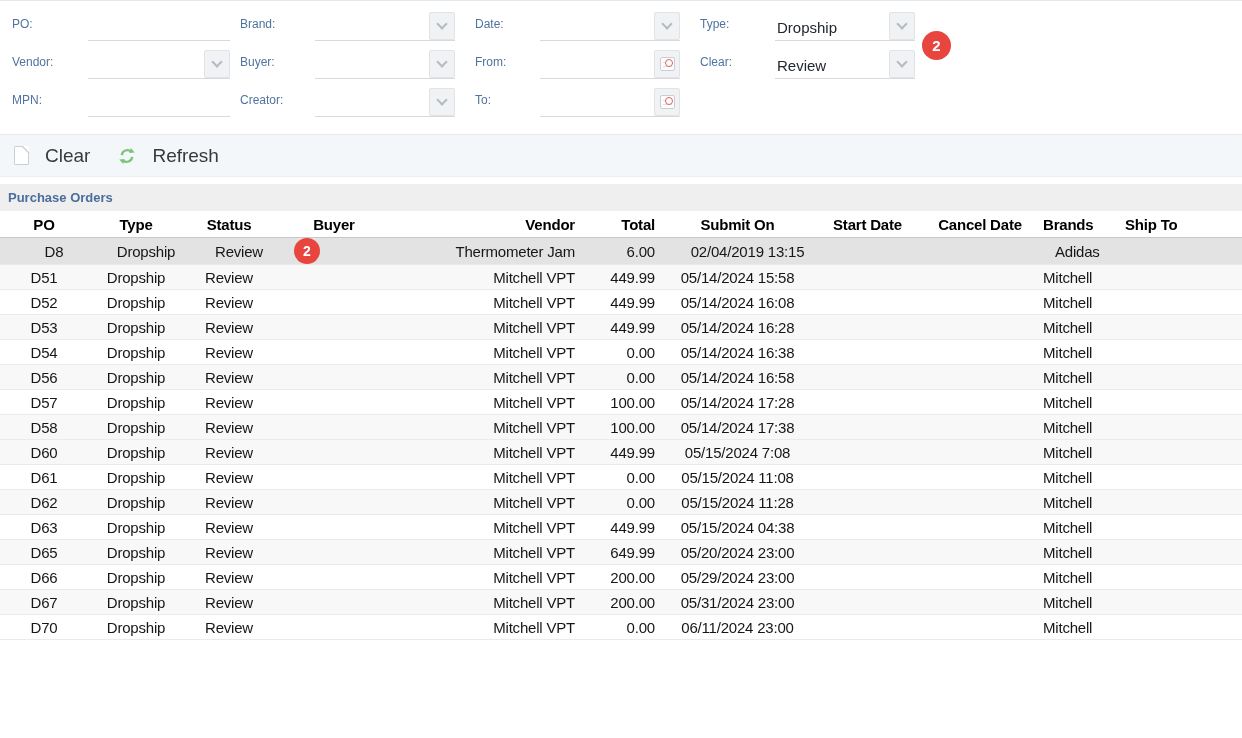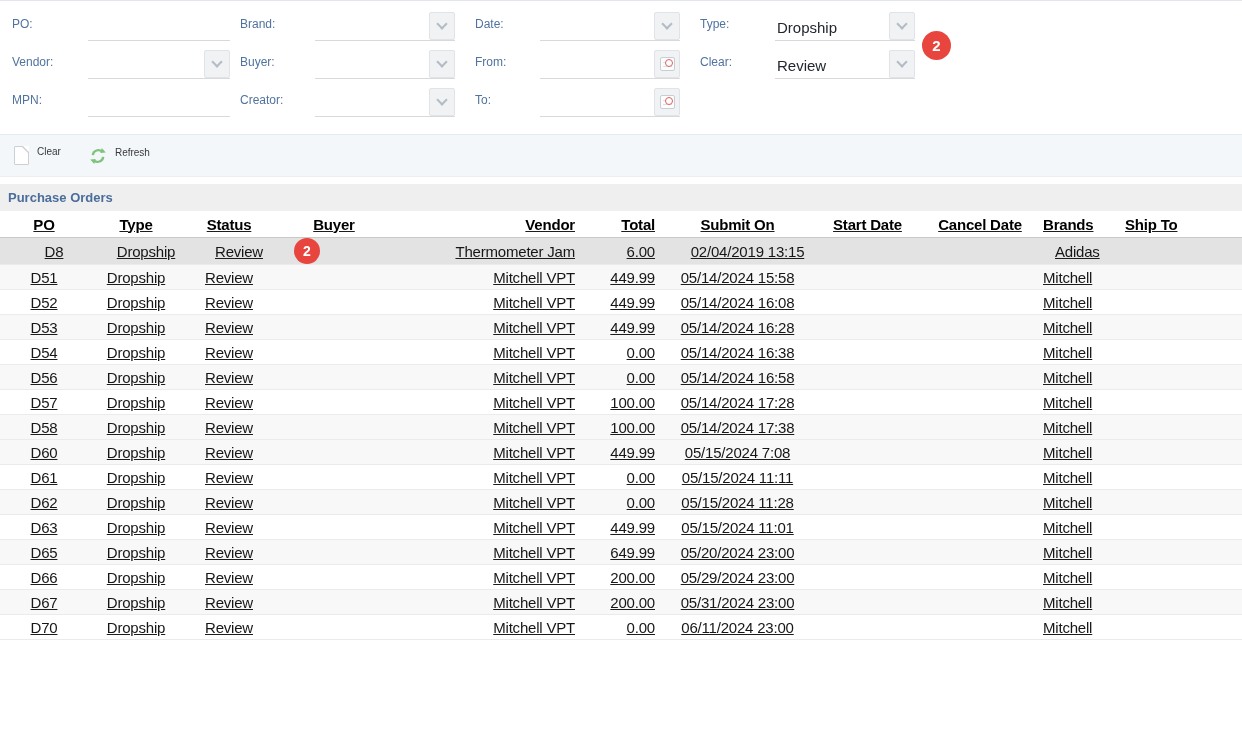--- a/index.html
+++ b/index.html
@@ -28,36 +28,36 @@
   .cal::after { content:""; position:absolute; right:1px; top:1px; width:6px; height:6px;
     border:1.5px solid #e06060; border-radius:50%; background:#fff; }
 
   .count-badge { position:absolute; left:922px; top:30px; width:29px; height:29px;
     background:#e8453f; border-radius:50%; color:#fff; font-size:15px; font-weight:bold;
     display:flex; align-items:center; justify-content:center; }
 
   
   .toolbar { height:43px; background:#f4f7fa; border-top:1px solid #e6eaee; border-bottom:1px solid #eceff2;
     display:flex; align-items:center; padding-left:14px; gap:28px; }
-  .tb-btn { display:inline-flex; align-items:flex-start; gap:8px; cursor:pointer;
-    font-size:10px; color:#38393b; }
+  .tb-btn { display:inline-flex; align-items:center; gap:16px; cursor:pointer;
+    font-size:19px; color:#38393b; }
   .page-icon { position:relative; width:15px; height:19px; background:#fff;
     border:1px solid #ccd0d5; border-radius:1px; }
   .page-icon::before { content:""; position:absolute; right:-1px; top:-1px;
     border-style:solid; border-width:0 6px 6px 0; border-color:transparent #fff transparent transparent;
     filter:drop-shadow(-1px 1px 0 #ccd0d5); }
 
   
   .section-strip { height:27px; background:#efefef; margin-top:7px;
     display:flex; align-items:center; padding-left:8px; }
   .section-title { font-size:13px; font-weight:bold; color:#4a6d9b; }
 
   
   table { width:1242px; border-collapse:separate; border-spacing:0; table-layout:fixed;
-    letter-spacing:-0.2px;text-decoration:underline; }
+    letter-spacing:-0.2px; }
   th { font-size:15px; font-weight:bold; color:#000; height:27px; background:#fff;
     border-bottom:1px solid #c9c9c9; white-space:nowrap; cursor:pointer; }
   td { font-size:15px; color:#161616; height:25px; border-bottom:1px solid #ebebeb; white-space:nowrap;
     overflow:hidden; }
   tr.stripe td { background:#f8f8f8; }
   tr.selected td { background:#e3e3e3;padding-left:20px; }
   .col-po, .col-type, .col-status, .col-submit_on, .col-start_date, .col-cancel_date { text-align:center; }
   .col-buyer { text-align:left; padding-left:8px; }
   th.col-buyer { text-align:center; padding-left:0; }
   .col-vendor { text-align:right; padding-left:36px; }
@@ -325,21 +325,21 @@
         <td class="col-brands">Mitchell</td>
         <td class="col-ship_to"></td>
       </tr>
       <tr>
         <td class="col-po">D61</td>
         <td class="col-type">Dropship</td>
         <td class="col-status">Review</td>
         <td class="col-buyer"></td>
         <td class="col-vendor">Mitchell VPT</td>
         <td class="col-total">0.00</td>
-        <td class="col-submit_on">05/15/2024 11:11</td>
+        <td class="col-submit_on">05/15/2024 11:08</td>
         <td class="col-start_date"></td>
         <td class="col-cancel_date"></td>
         <td class="col-brands">Mitchell</td>
         <td class="col-ship_to"></td>
       </tr>
       <tr class="stripe">
         <td class="col-po">D62</td>
         <td class="col-type">Dropship</td>
         <td class="col-status">Review</td>
         <td class="col-buyer"></td>
@@ -351,21 +351,21 @@
         <td class="col-brands">Mitchell</td>
         <td class="col-ship_to"></td>
       </tr>
       <tr>
         <td class="col-po">D63</td>
         <td class="col-type">Dropship</td>
         <td class="col-status">Review</td>
         <td class="col-buyer"></td>
         <td class="col-vendor">Mitchell VPT</td>
         <td class="col-total">449.99</td>
-        <td class="col-submit_on">05/15/2024 11:01</td>
+        <td class="col-submit_on">05/15/2024 04:38</td>
         <td class="col-start_date"></td>
         <td class="col-cancel_date"></td>
         <td class="col-brands">Mitchell</td>
         <td class="col-ship_to"></td>
       </tr>
       <tr class="stripe">
         <td class="col-po">D65</td>
         <td class="col-type">Dropship</td>
         <td class="col-status">Review</td>
         <td class="col-buyer"></td>

